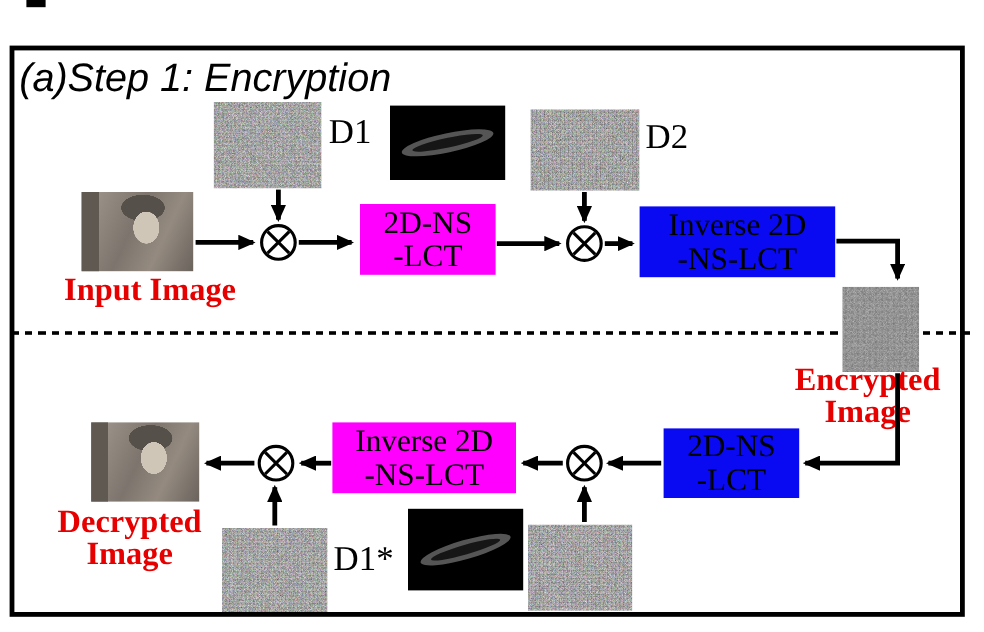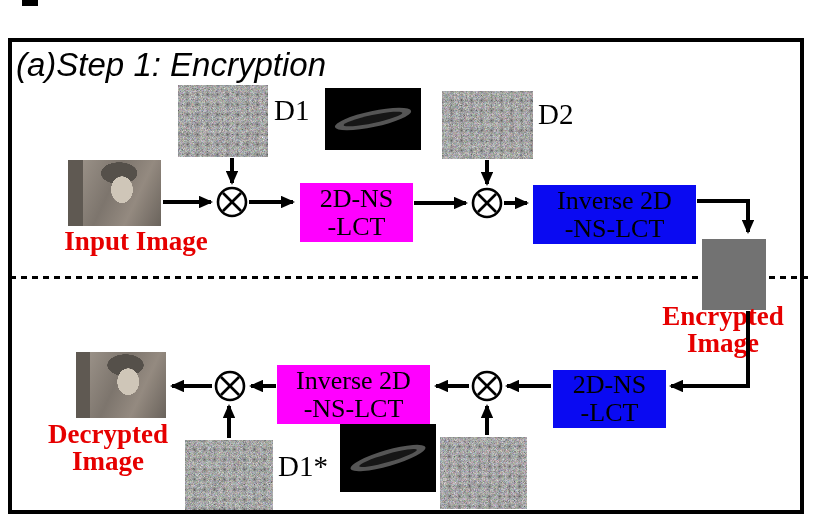--- a/index.html
+++ b/index.html
@@ -14,21 +14,21 @@
   .title-b{left:16px;top:283px;}
   .dashed-line{position:absolute;left:10px;top:276px;width:800px;height:3px;
                background:repeating-linear-gradient(90deg,#000 0 6px,transparent 6px 11px);}
   .img{position:absolute;overflow:hidden;}
   .img svg{display:block;}
   .mask-label{position:absolute;font-size:29px;color:#000;white-space:nowrap;}
   .red-label{position:absolute;color:#e60000;font-weight:bold;font-size:27px;
              line-height:27px;text-align:center;white-space:nowrap;}
   .proc-box{position:absolute;display:flex;flex-direction:column;align-items:center;
             justify-content:center;color:#000;font-size:26px;line-height:28px;
-            text-align:center;box-sizing:border-box;margin-top:13px;}
+            text-align:center;box-sizing:border-box;}
   .box-magenta{background:#ff00ff;}
   .box-blue{background:#0a0af2;}
   .blob{position:absolute;background:#000;display:flex;align-items:center;justify-content:center;}
   .blob .sliver{width:78px;height:16px;background:#555;border-radius:50%;
                 display:flex;align-items:center;justify-content:center;}
   .blob .sliver-core{width:60px;height:8px;background:#161616;border-radius:50%;}
   .blob1 .sliver{transform:rotate(-12deg);}
   .blob2 .sliver{transform:rotate(-16deg);}
   .lena{background:
         radial-gradient(ellipse 18px 22px at 58% 45%, #cfc6b8 0 60%, rgba(0,0,0,0) 61%),
@@ -71,21 +71,21 @@
       <filter id="n2">
           <feTurbulence type="turbulence" baseFrequency="0.9" numOctaves="2" seed="13"></feTurbulence>
         <feColorMatrix type="matrix" values="0.55 0.25 0.2 0 0.12  0.2 0.55 0.25 0 0.12  0.25 0.2 0.55 0 0.12  0 0 0 0 1"></feColorMatrix>
         </filter>
       <rect width="91" height="68" filter="url(#n2)"></rect>
     </svg>
   </div>
   <div class="mask-label zmid" style="left:538px;top:98px;">D2</div>
 
   <div class="img lena zmid" style="left:68px;top:160px;width:93px;height:66px;"></div>
-  <div class="red-label zmid" style="left:36px;top:228px;width:200px;">Input Image</div>
+  <div class="red-label zmid" style="left:25px;top:228px;width:200px;">Input Image</div>
 
   <div class="proc-box box-magenta zmid" style="left:300px;top:170px;width:113px;height:59px;">
     <div>2D-NS</div>
     <div>-LCT</div>
   </div>
   <div class="proc-box box-blue zmid" style="left:533px;top:172px;width:163px;height:59px;">
     <div>Inverse 2D</div>
     <div>-NS-LCT</div>
   </div>
 

